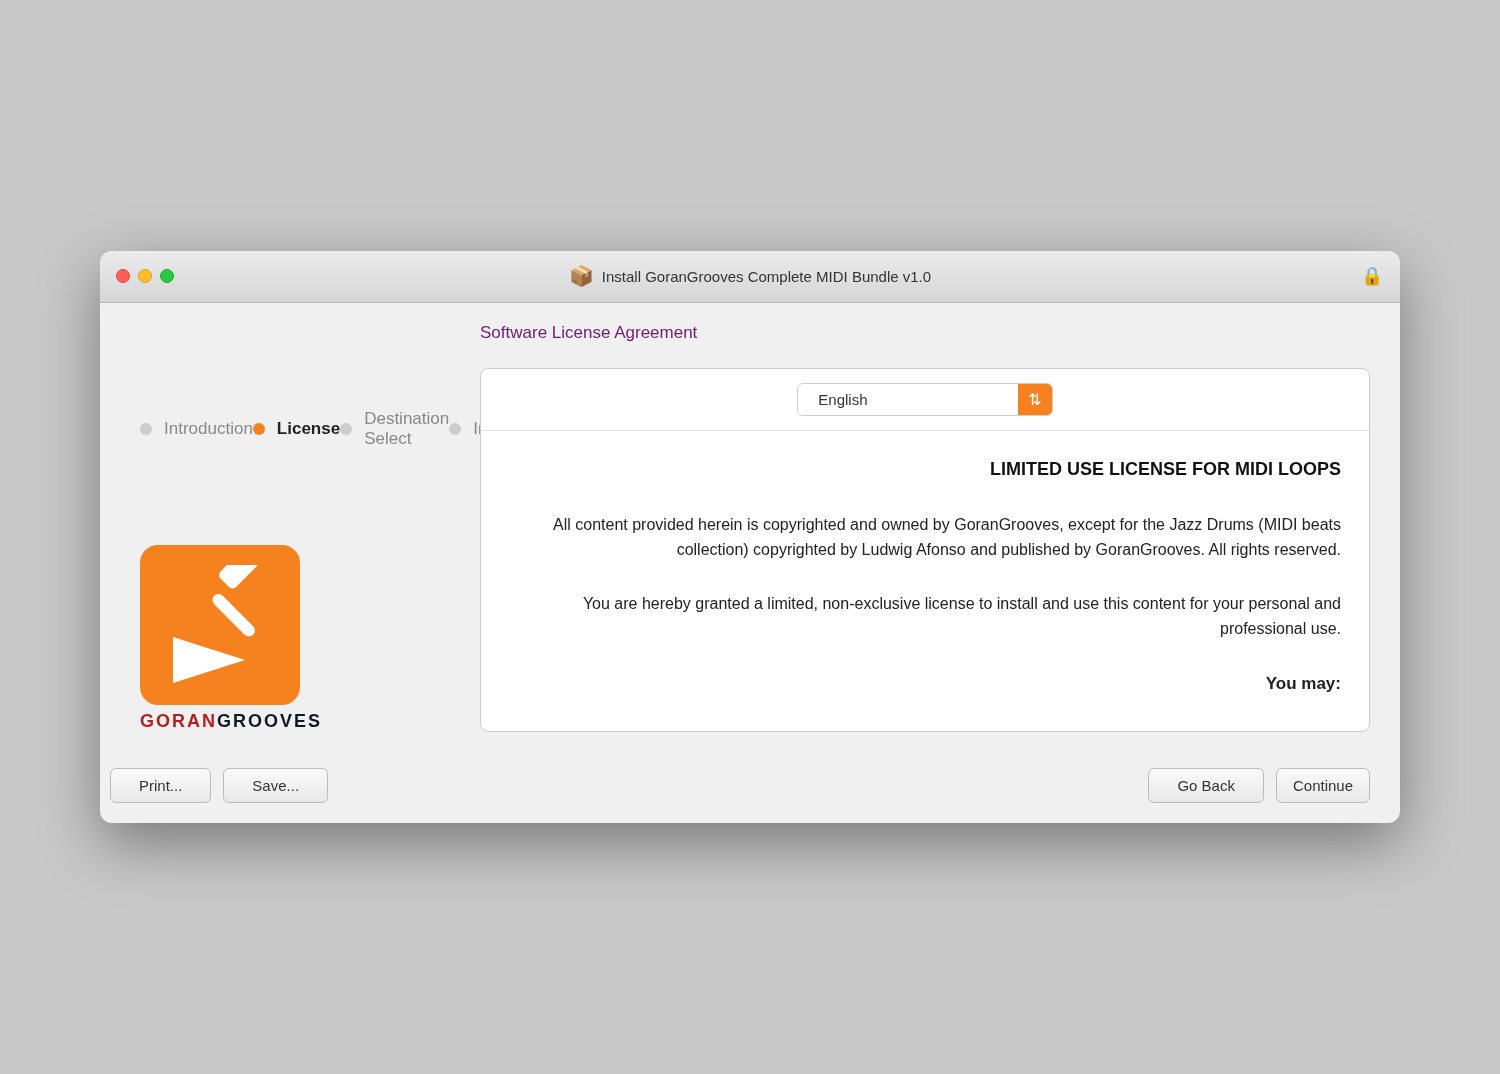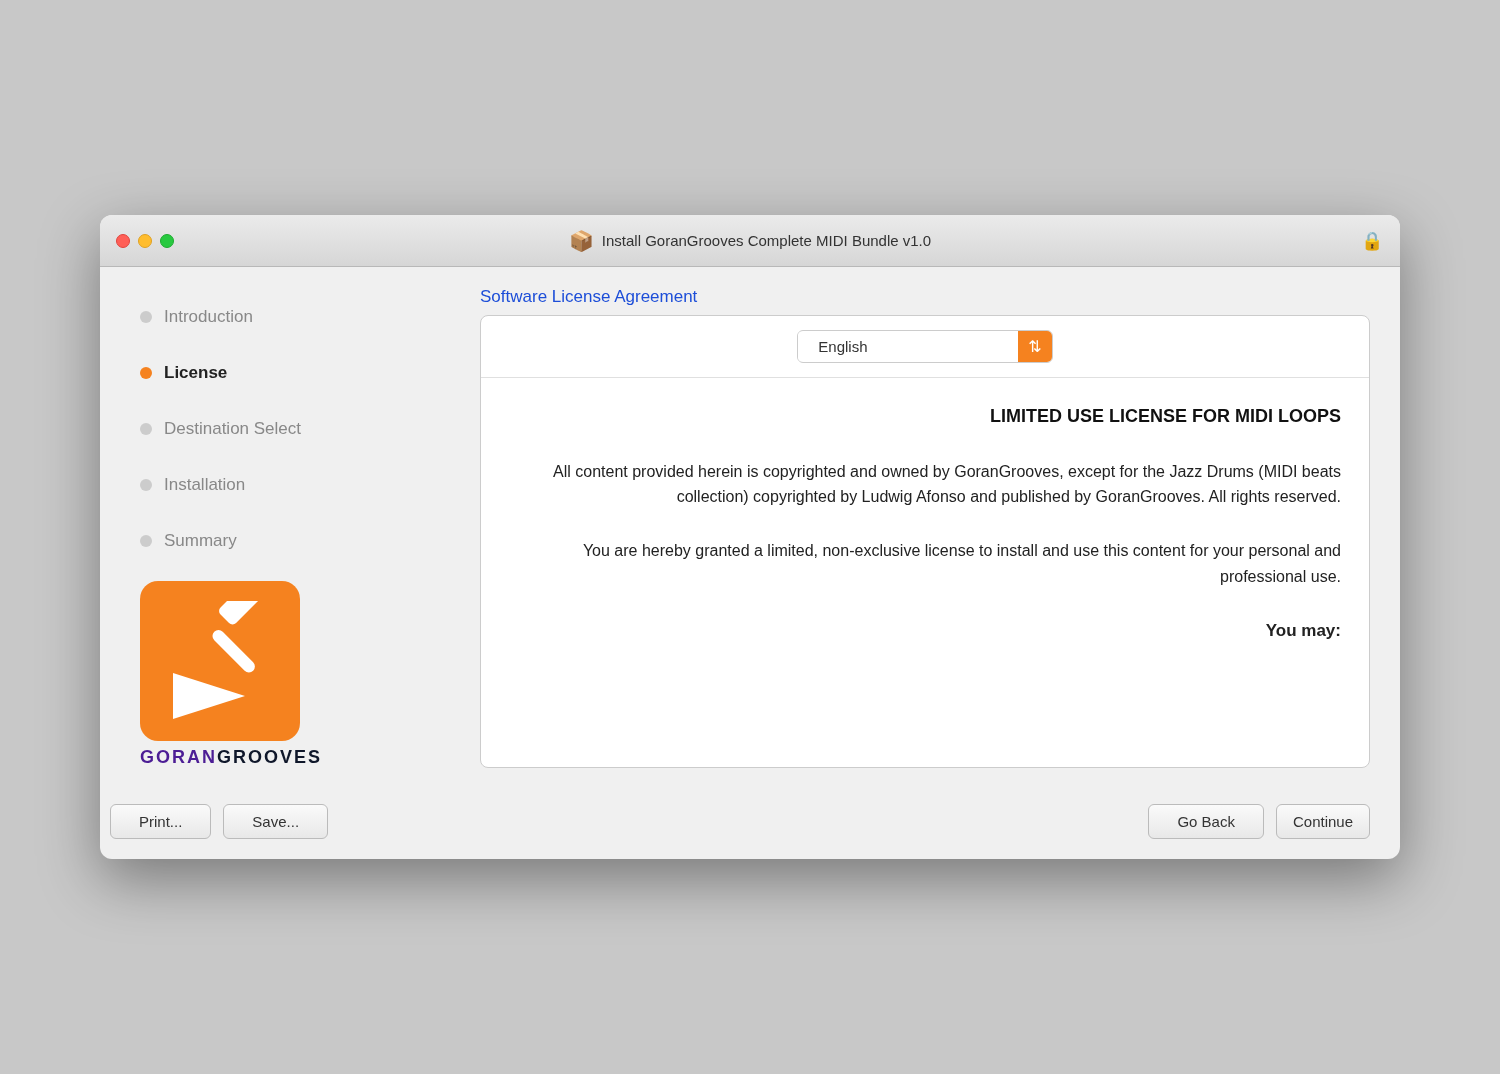--- a/index.html
+++ b/index.html
@@ -87,22 +87,22 @@
     .sidebar {
       width: 370px;
       padding: 30px 20px 20px 40px;
       display: flex;
       flex-direction: column;
       flex-shrink: 0;
     }
 
     .sidebar-nav {
       display: flex;
-      flex-direction: column;
-      gap: 16px;
+      flex-direction: row;
+      gap: 0;
       flex: 1;
     }
 
     .nav-item {
       display: flex;
       align-items: center;
       gap: 12px;
       padding: 10px 0;
       font-size: 17px;
       color: #888;
@@ -161,22 +161,22 @@
     
     .content {
       flex: 1;
       display: flex;
       flex-direction: column;
       padding: 20px 30px 20px 10px;
     }
 
     .section-title {
       font-size: 17px;
-      color: #1d4ed8;
-      margin-bottom: 8px;
+      color: #701a75;
+      margin-bottom: 25px;
       font-weight: 400;
     }
 
     .license-panel {
       background: white;
       border: 1px solid #ccc;
       border-radius: 8px;
       flex: 1;
       display: flex;
       flex-direction: column;
@@ -349,21 +349,21 @@
         <div class="logo-box">
     <svg width="130" height="120" viewBox="0 0 130 120" xmlns="http://www.w3.org/2000/svg">
 
       <rect x="62" y="10" width="40" height="22" rx="5" fill="white" transform="rotate(-45 62 10)"></rect>
 
       <rect x="55" y="35" width="12" height="55" rx="6" fill="white" transform="rotate(-45 55 35)"></rect>
 
       <polygon points="18,72 90,95 18,118" fill="white"></polygon>
     </svg>
   </div>
-        <div class="logo-text"><span style="color:#4c1d95;font-weight:800;font-size:18px;letter-spacing:2px;">GORAN</span><span style="color:#0f172a;font-weight:800;font-size:18px;letter-spacing:2px;">GROOVES</span></div>
+        <div class="logo-text"><span style="color:#b91c1c;font-weight:800;font-size:18px;letter-spacing:2px;">GORAN</span><span style="color:#0f172a;font-weight:800;font-size:18px;letter-spacing:2px;">GROOVES</span></div>
       </div>
     </div>
 
     <div class="content">
       <div class="section-title">Software License Agreement</div>
 
       <div class="license-panel">
 
         <div class="language-bar">
           <div class="language-select">

